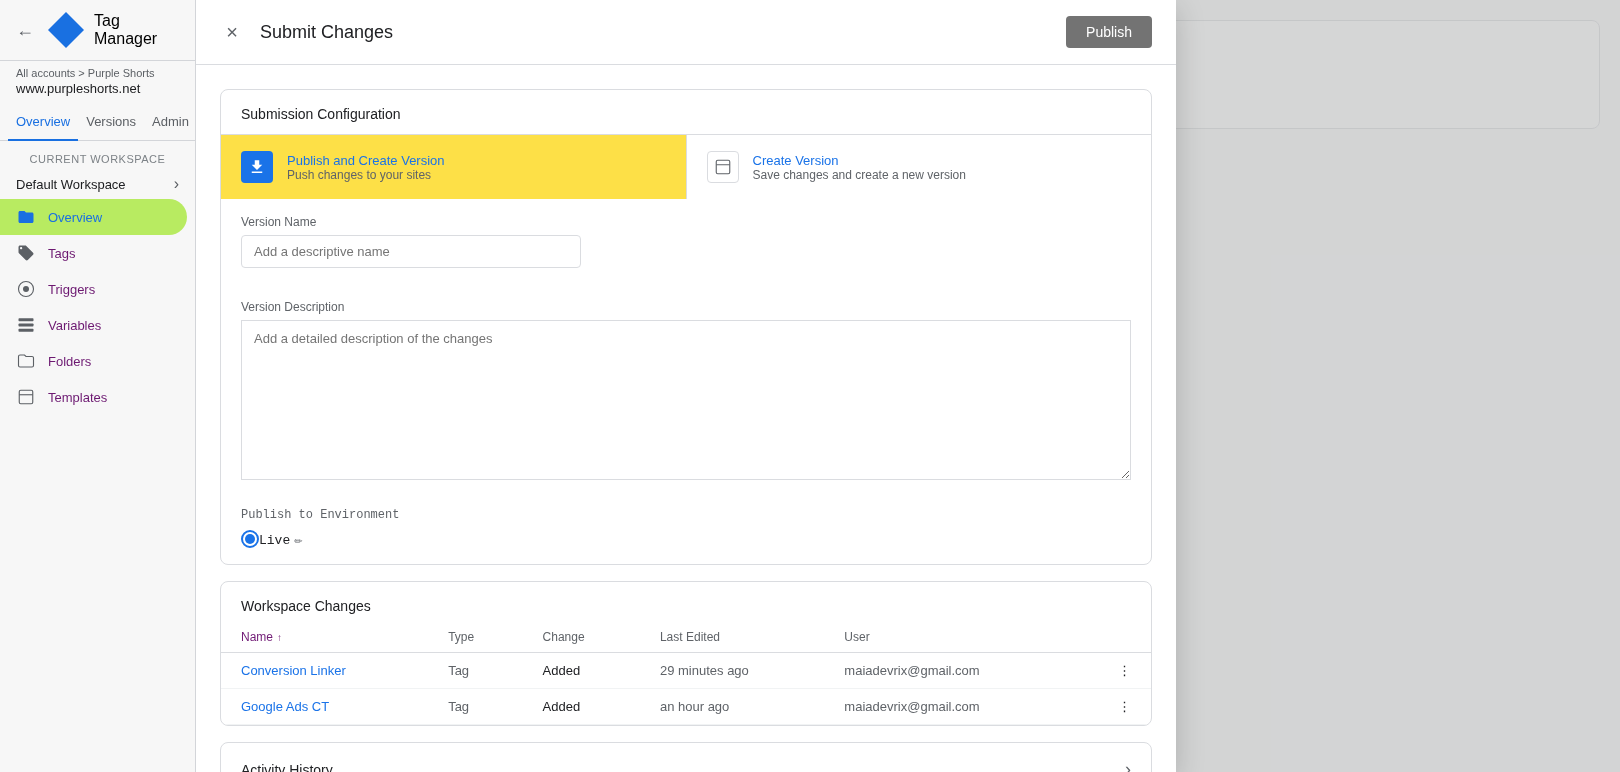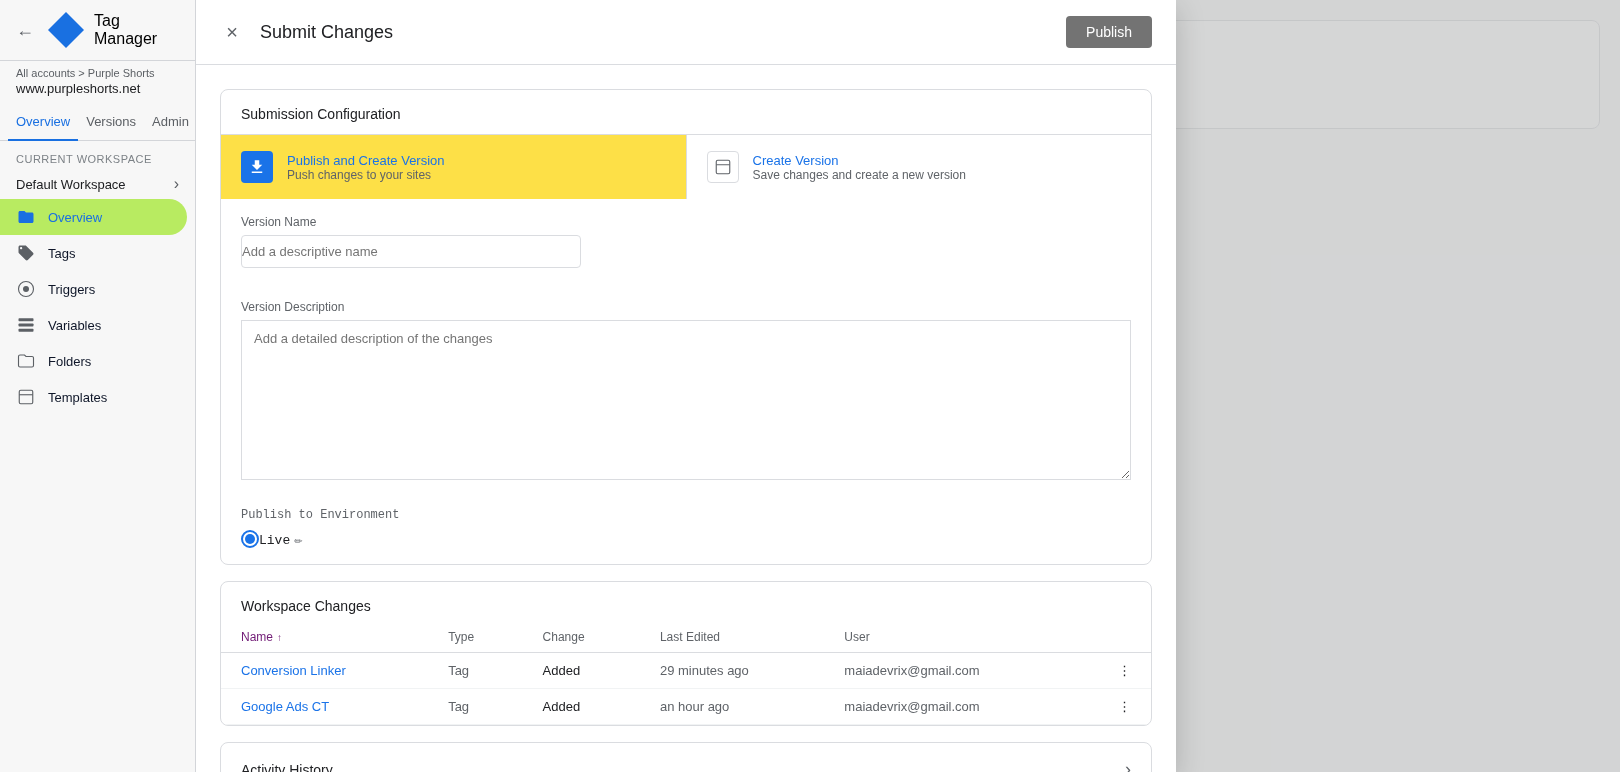--- a/index.html
+++ b/index.html
@@ -70,20 +70,21 @@
       border-bottom: 2px solid #1a73e8;
       font-weight: 500;
     }
     .workspace-label {
       padding: 12px 16px 4px;
       font-size: 11px;
       font-weight: 500;
       color: #80868b;
       text-transform: uppercase;
       letter-spacing: 0.5px;
+      text-align: center;
     }
     .workspace-selector {
       display: flex;
       align-items: center;
       justify-content: space-between;
       padding: 6px 16px;
       cursor: pointer;
     }
     .workspace-name {
       font-size: 13px;
@@ -93,21 +94,21 @@
     .chevron-right { font-size: 16px; color: #5f6368; }
     .nav-item {
       display: flex;
       align-items: center;
       padding: 8px 16px;
       gap: 12px;
       cursor: pointer;
       border-radius: 0 24px 24px 0;
       margin-right: 8px;
       font-size: 13px;
-      color: #0f172a;
+      color: #701a75;
     }
     .nav-item.active {
       background: #bef264;
       color: #1a73e8;
       font-weight: 500;
     }
     .nav-icon {
       width: 20px; height: 20px;
       display: flex; align-items: center; justify-content: center;
       flex-shrink: 0;
@@ -234,21 +235,21 @@
     .form-section { padding: 16px 20px; }
     .form-label {
       font-size: 12px;
       color: #5f6368;
       margin-bottom: 6px;
     }
     .form-input {
       width: 340px;
       border: 1px solid #dadce0;
       border-radius: 4px;
-      padding: 8px 0;
+      padding: 8px 12px;
       font-size: 13px;
       color: #5f6368;
       outline: none;
     }
     .form-textarea {
       width: 100%;
       border: 1px solid #dadce0;
       border-radius: 0;
       padding: 10px 12px;
       font-size: 13px;

